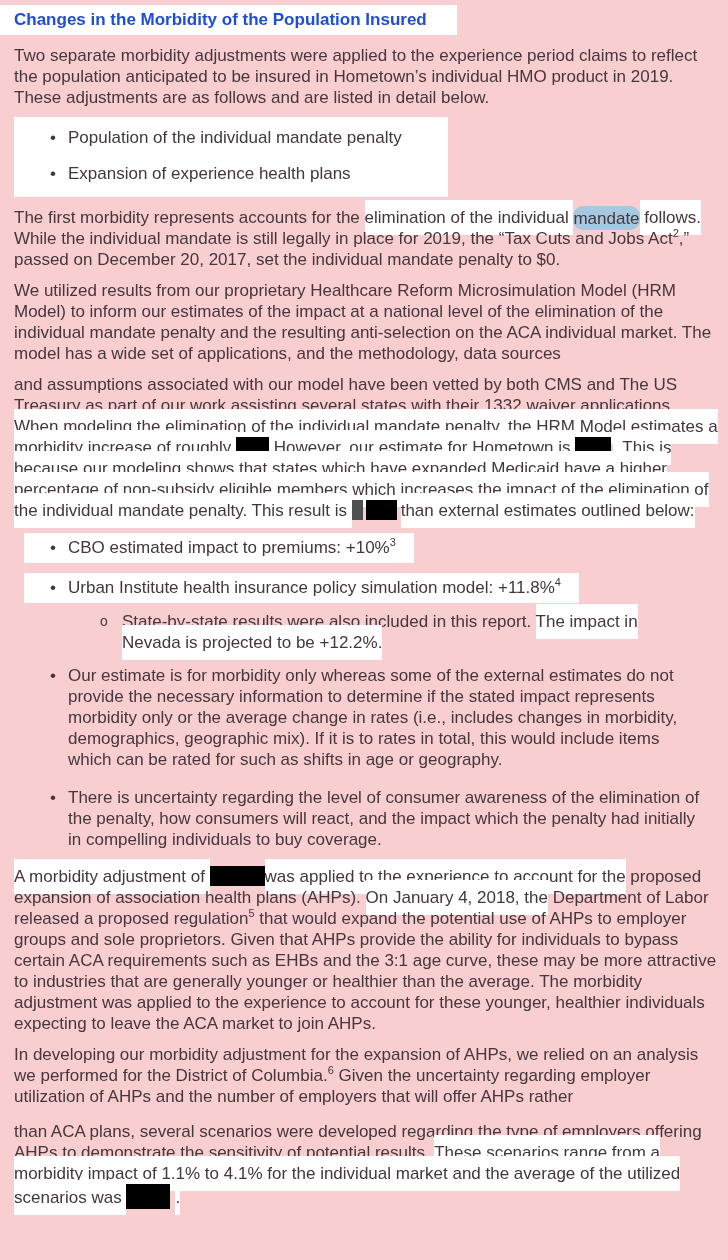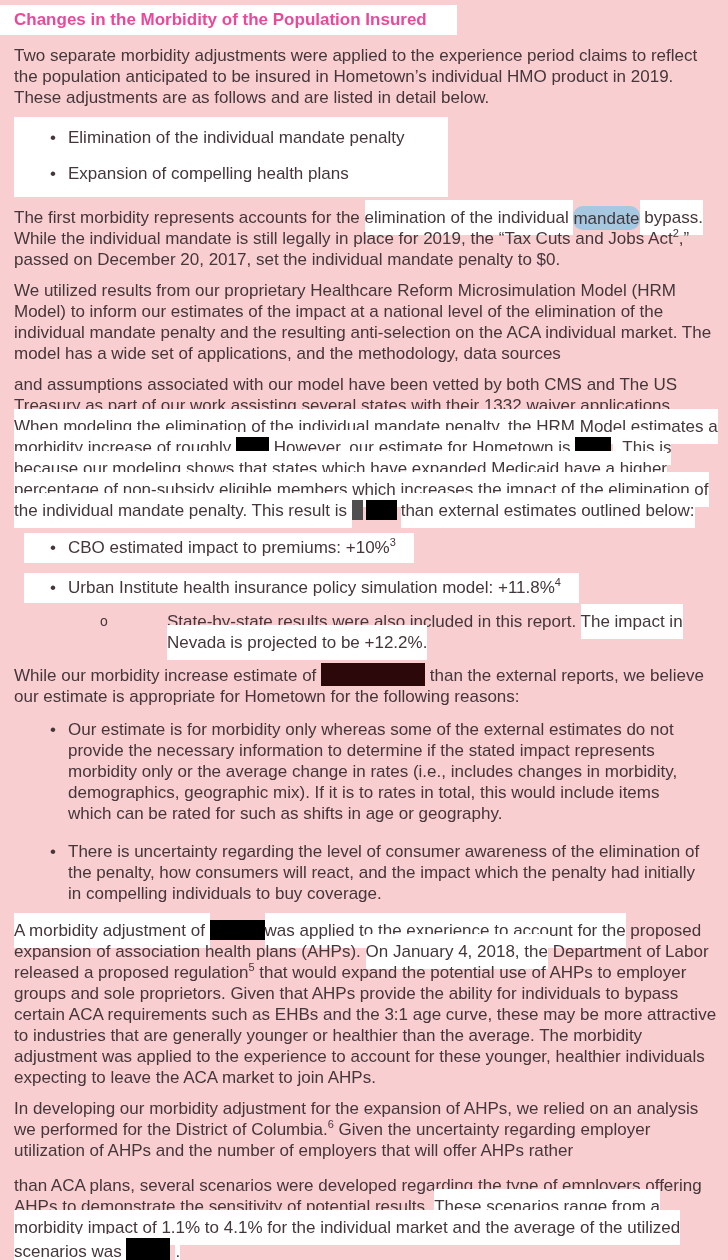--- a/index.html
+++ b/index.html
@@ -7,21 +7,21 @@
     width:728px;height:1260px;
     background:#f8ced1;
     font-family:"Liberation Sans", sans-serif;
     font-size:17px;line-height:21px;
     color:#45363a;
     position:relative;overflow:hidden;
   }
   .title-band{
     display:inline-block;background:#ffffff;
     margin-top:5px;padding:4px 30px 5px 14px;
-    font-weight:bold;font-size:17px;color:#ec4899;
+    font-weight:bold;font-size:17px;color:#1d4ed8;
   }
   .para{margin:10px 0 0;padding:0 6px 0 14px;}
   .hl{background:#ffffff;padding:8px 0;
       -webkit-box-decoration-break:clone;box-decoration-break:clone;}
   .hl-blue{background:#a6c8e0;padding:2.5px 0;border-radius:10px;}
   .redact{display:inline-block;background:#000;height:20px;vertical-align:-4px;}
   .redact.r-roughly{width:33px;}
   .redact.r-hometown{width:36px;margin-right:2px;}
   .redact.r-gray{width:11px;height:20px;background:#4f4f4f;margin-right:3px;}
   .redact.r-result{width:31px;margin-right:4px;}
@@ -31,21 +31,21 @@
   .list-box{background:#ffffff;width:434px;margin:9px 0 0 14px;padding:10px 0 13px;}
   .li{display:flex;}
   .li + .li{margin-top:15px;}
   .li .marker{flex:none;width:18px;margin-left:36px;}
   .wli{background:#ffffff;width:fit-content;display:flex;margin-left:24px;padding:4px 18px 5px 0;}
   .wli .marker{flex:none;width:18px;margin-left:26px;}
   .wli.cbo{margin-top:12px;}
   .wli.urban{margin-top:10px;}
   .sub-li{display:flex;margin:8px 0 0 100px;}
   .sub-li .marker{flex:none;width:22px;font-size:14px;}
-  .sub-li .sub-text{max-width:575px;margin-left:45px;}
+  .sub-li .sub-text{max-width:575px;}
   .reasons{margin:12px 0 0;padding:0 22px 0 0;list-style:none;}
   .reasons .li .marker{margin-left:50px;}
   .reasons .li + .li{margin-top:17px;}
   .mt-ahp{margin-top:16px;}
   .mt-dc{}
   .mt-scen{margin-top:14px;}
   sup{font-size:11px;line-height:0;}
 </style>
 </head>
 <body>
@@ -56,30 +56,30 @@
     <span>Changes in the Morbidity of the Population Insured</span>
   </div>
 
   <p class="para">
     <span>Two separate morbidity adjustments were applied to the experience period claims to reflect the population anticipated to be insured in Hometown’s individual HMO product in 2019. These adjustments are as follows and are listed in detail below.</span>
   </p>
 
   <div class="list-box">
     <div class="li">
       <span class="marker">•</span>
-      <span>Elimination of the individual mandate penalty</span>
+      <span>Population of the individual mandate penalty</span>
     </div>
     <div class="li">
       <span class="marker">•</span>
-      <span>Expansion of compelling health plans</span>
+      <span>Expansion of experience health plans</span>
     </div>
   </div>
 
   <p class="para">
-    <span>The first morbidity represents accounts for the </span><span class="hl">elimination of the individual </span><span class="hl-blue">mandate</span><span class="hl"> bypass.</span><span> While the individual mandate is still legally in place for 2019, the “Tax Cuts and Jobs Act</span><sup>2</sup><span>,” passed on December 20, 2017, set the individual mandate penalty to $0.</span>
+    <span>The first morbidity represents accounts for the </span><span class="hl">elimination of the individual </span><span class="hl-blue">mandate</span><span class="hl"> follows.</span><span> While the individual mandate is still legally in place for 2019, the “Tax Cuts and Jobs Act</span><sup>2</sup><span>,” passed on December 20, 2017, set the individual mandate penalty to $0.</span>
   </p>
 
   <p class="para">
     <span>We utilized results from our proprietary Healthcare Reform Microsimulation Model (HRM Model) to inform our estimates of the impact at a national level of the elimination of the individual mandate penalty and the resulting anti-selection on the ACA individual market. The model has a wide set of applications, and the methodology, data sources</span>
   </p>
 
   <p class="para">
     <span>and assumptions associated with our model have been vetted by both CMS and The US Treasury as part of our work assisting several states with their 1332 waiver applications. </span><span class="hl">When modeling the elimination of the individual mandate penalty, the HRM Model estimates a morbidity increase of roughly </span><span class="redact r-roughly"></span><span class="hl"> However, our estimate for Hometown is </span><span class="redact r-hometown"></span><span class="hl">. This is because our modeling shows that states which have expanded Medicaid have a higher percentage of non-subsidy eligible members which increases the impact of the elimination of the individual mandate penalty. This result is </span><span class="redact r-gray"></span><span class="redact r-result"></span><span class="hl">than external estimates outlined below:</span>
   </p>
 
@@ -91,23 +91,20 @@
   <div class="wli urban">
     <span class="marker">•</span>
     <span><span>Urban Institute health insurance policy simulation model: +11.8%</span><sup>4</sup></span>
   </div>
 
   <div class="sub-li">
     <span class="marker">o</span>
     <span class="sub-text"><span>State-by-state results were also included in this report. </span><span class="hl">The impact in Nevada is projected to be +12.2%.</span></span>
   </div>
 
-  <p class="para">
-    <span>While our morbidity increase estimate of </span><span class="redact r-while"></span><span> than the external reports, we believe our estimate is appropriate for Hometown for the following reasons:</span>
-  </p>
 
   <div class="reasons">
     <div class="li">
       <span class="marker">•</span>
       <span>Our estimate is for morbidity only whereas some of the external estimates do not provide the necessary information to determine if the stated impact represents morbidity only or the average change in rates (i.e., includes changes in morbidity, demographics, geographic mix). If it is to rates in total, this would include items which can be rated for such as shifts in age or geography.</span>
     </div>
     <div class="li">
       <span class="marker">•</span>
       <span>There is uncertainty regarding the level of consumer awareness of the elimination of the penalty, how consumers will react, and the impact which the penalty had initially in compelling individuals to buy coverage.</span>
     </div>

